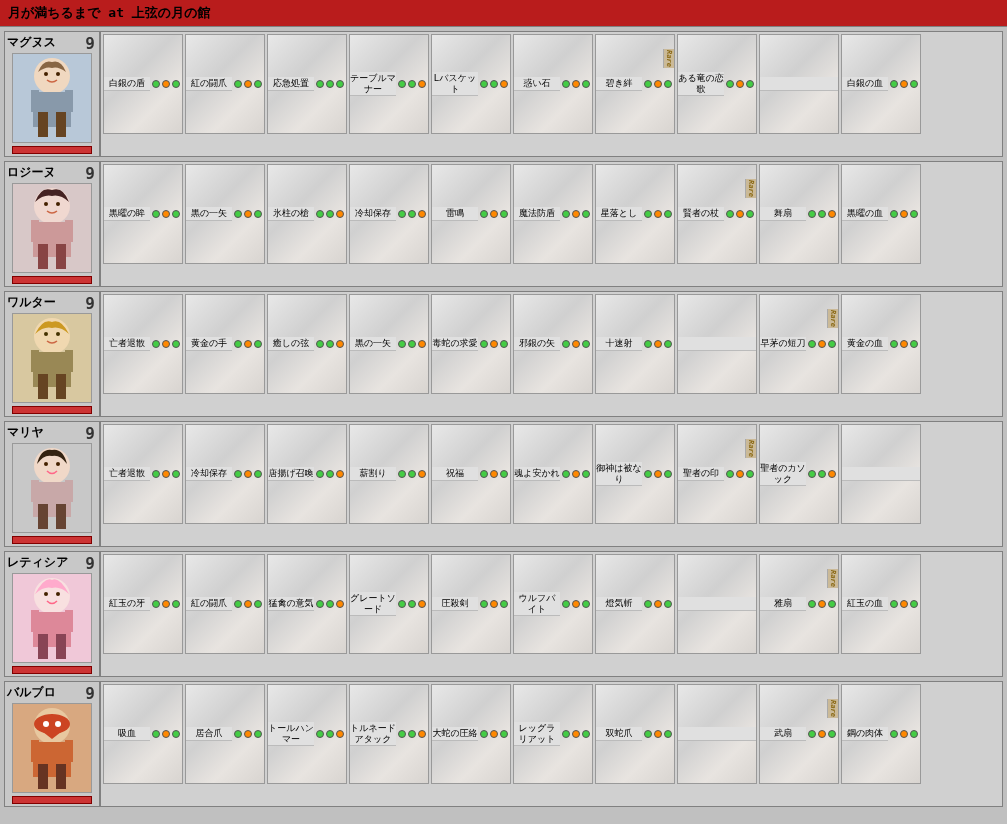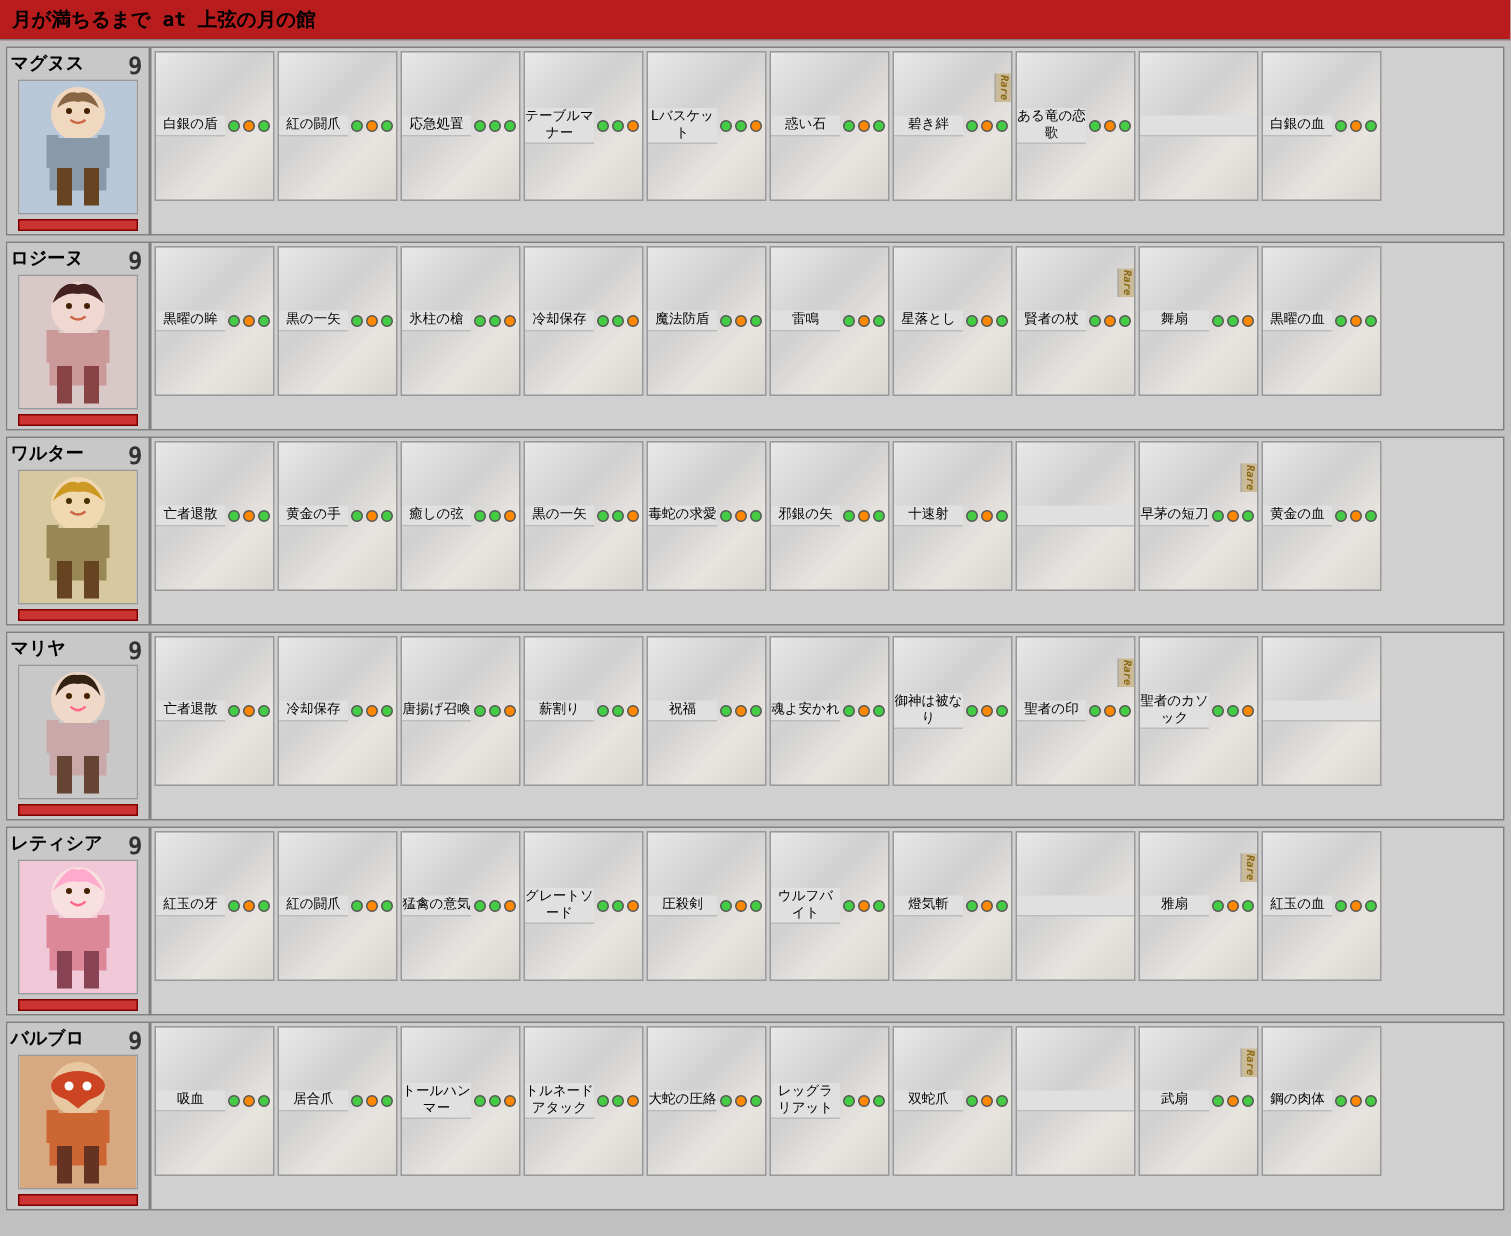--- a/index.html
+++ b/index.html
@@ -436,42 +436,42 @@
     </svg>
       </div>
       <div class="card-dots">
             <div class="dot dot-green"></div>
             <div class="dot dot-green"></div>
             <div class="dot dot-orange"></div>
           </div>
 
     </div>
         <div class="card card-marble">
+      <div class="card-title">雷鳴</div>
+      <div class="card-image">
+        <svg viewBox="0 0 70 60" xmlns="http://www.w3.org/2000/svg">
+      <rect width="70" height="60" fill="#c8c0a8"></rect>
+      <polygon points="45,5 25,32 38,32 25,58 55,28 40,28 50,5" fill="#ffdd00" stroke="#cc8800" stroke-width="1"></polygon>
+    </svg>
+      </div>
+      <div class="card-dots">
+            <div class="dot dot-green"></div>
+            <div class="dot dot-orange"></div>
+            <div class="dot dot-green"></div>
+          </div>
+
+    </div>
+        <div class="card card-marble">
       <div class="card-title">魔法防盾</div>
       <div class="card-image">
         <svg viewBox="0 0 70 60" xmlns="http://www.w3.org/2000/svg">
       <rect width="70" height="60" fill="#d0c8e8"></rect>
       <polygon points="35,5 58,20 53,48 35,58 17,48 12,20" fill="#8080c0" stroke="#6060a0" stroke-width="2"></polygon>
       <path d="M28,20 L42,20 L35,12 Z" fill="#ccaaff"></path>
       <path d="M28,20 L22,30 L28,40 L35,45 L42,40 L48,30 L42,20" fill="#9966cc" stroke="#6644aa" stroke-width="1"></path>
-    </svg>
-      </div>
-      <div class="card-dots">
-            <div class="dot dot-green"></div>
-            <div class="dot dot-orange"></div>
-            <div class="dot dot-green"></div>
-          </div>
-
-    </div>
-        <div class="card card-marble">
-      <div class="card-title">雷鳴</div>
-      <div class="card-image">
-        <svg viewBox="0 0 70 60" xmlns="http://www.w3.org/2000/svg">
-      <rect width="70" height="60" fill="#c8c0a8"></rect>
-      <polygon points="45,5 25,32 38,32 25,58 55,28 40,28 50,5" fill="#ffdd00" stroke="#cc8800" stroke-width="1"></polygon>
     </svg>
       </div>
       <div class="card-dots">
             <div class="dot dot-green"></div>
             <div class="dot dot-orange"></div>
             <div class="dot dot-green"></div>
           </div>
 
     </div>
         <div class="card card-marble">

